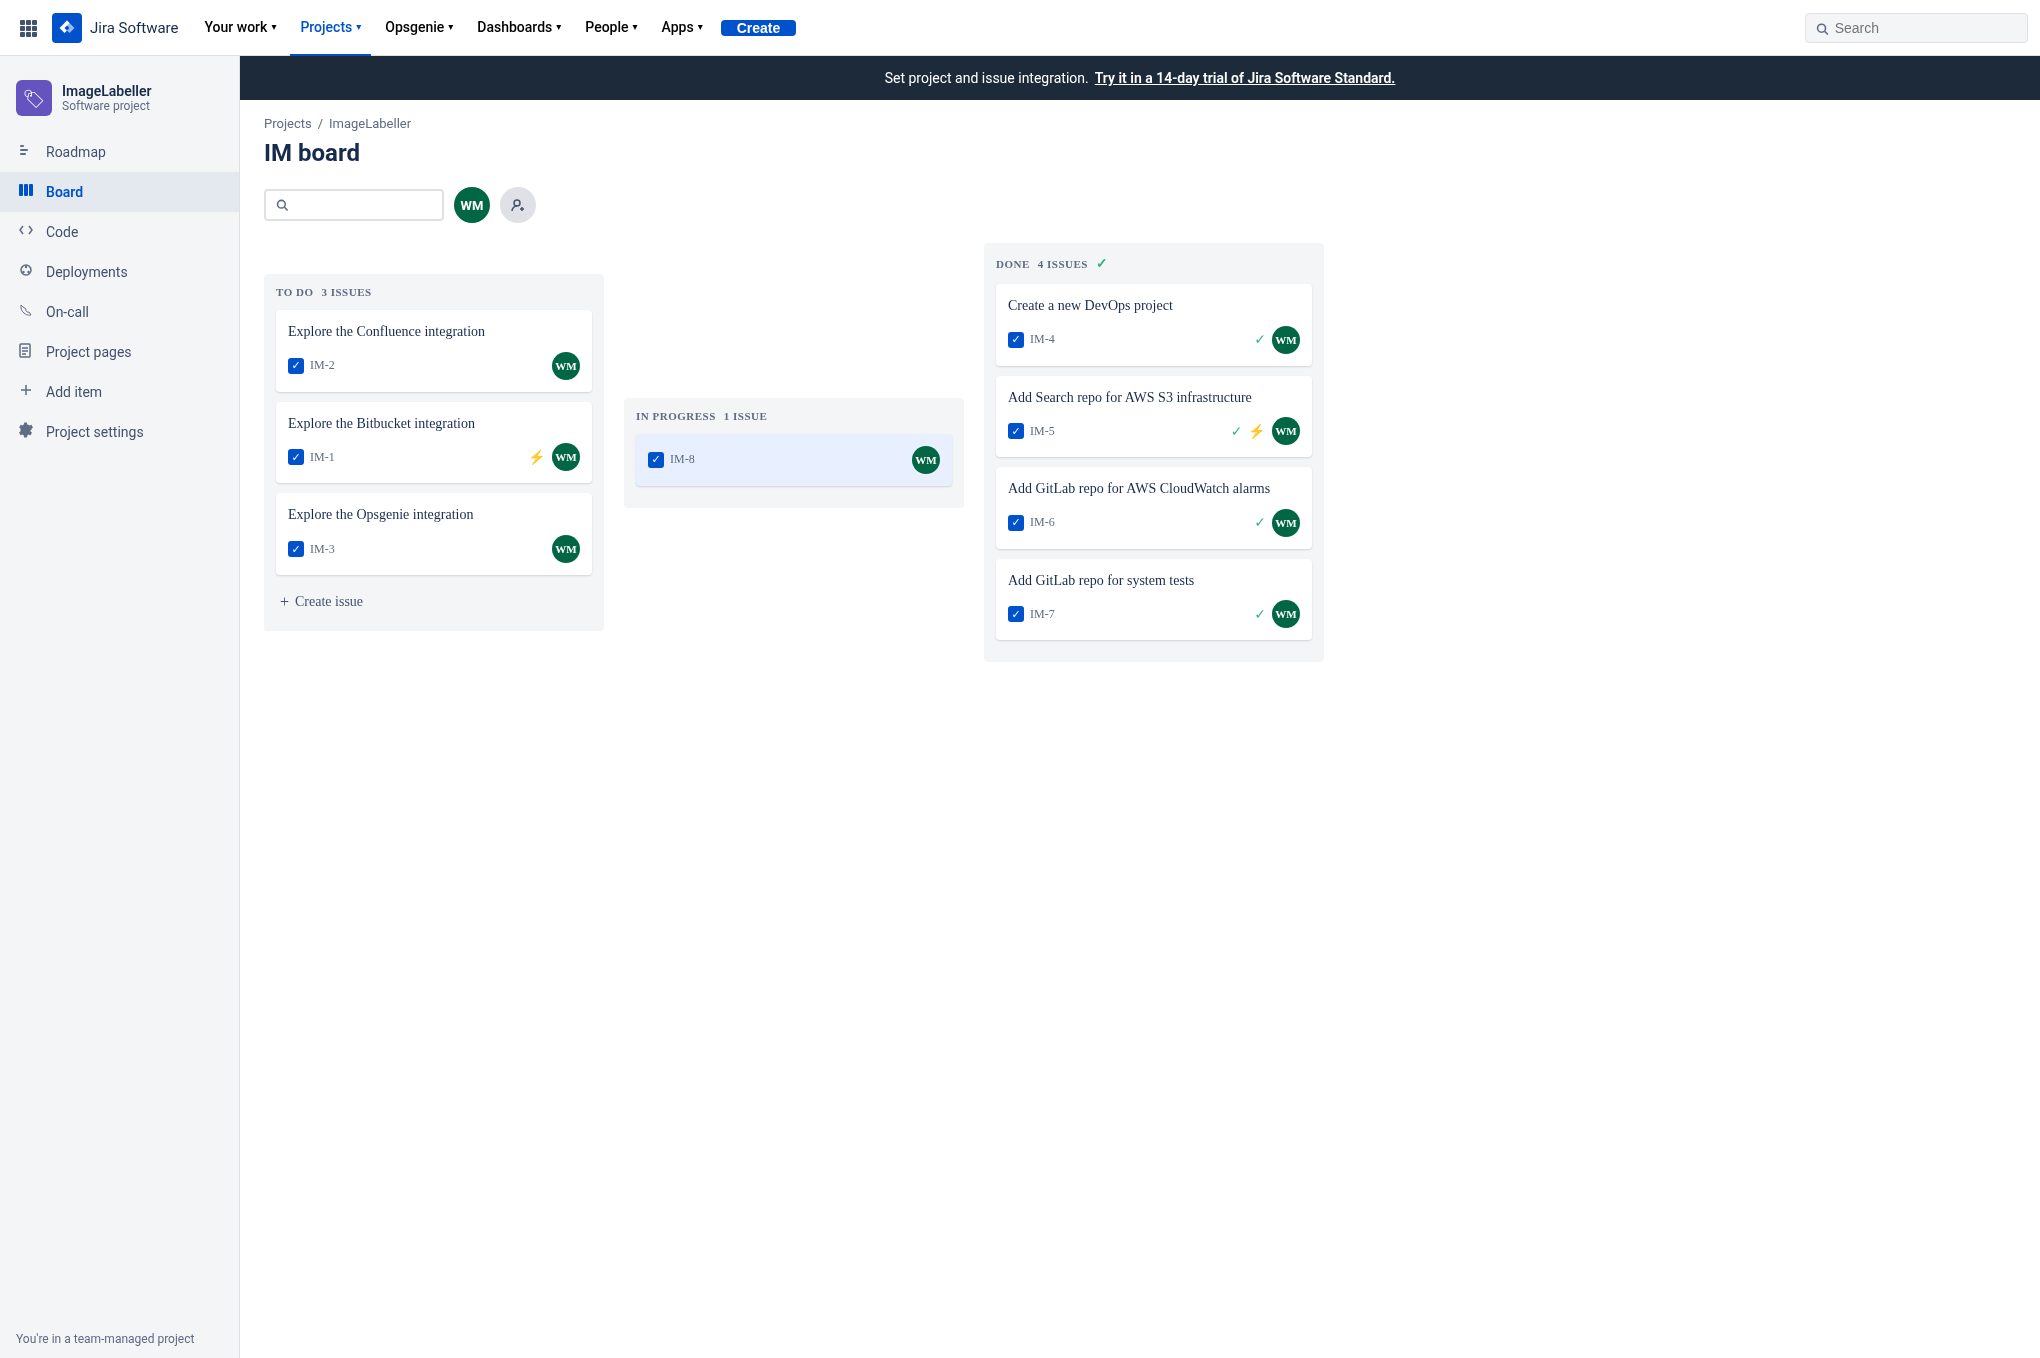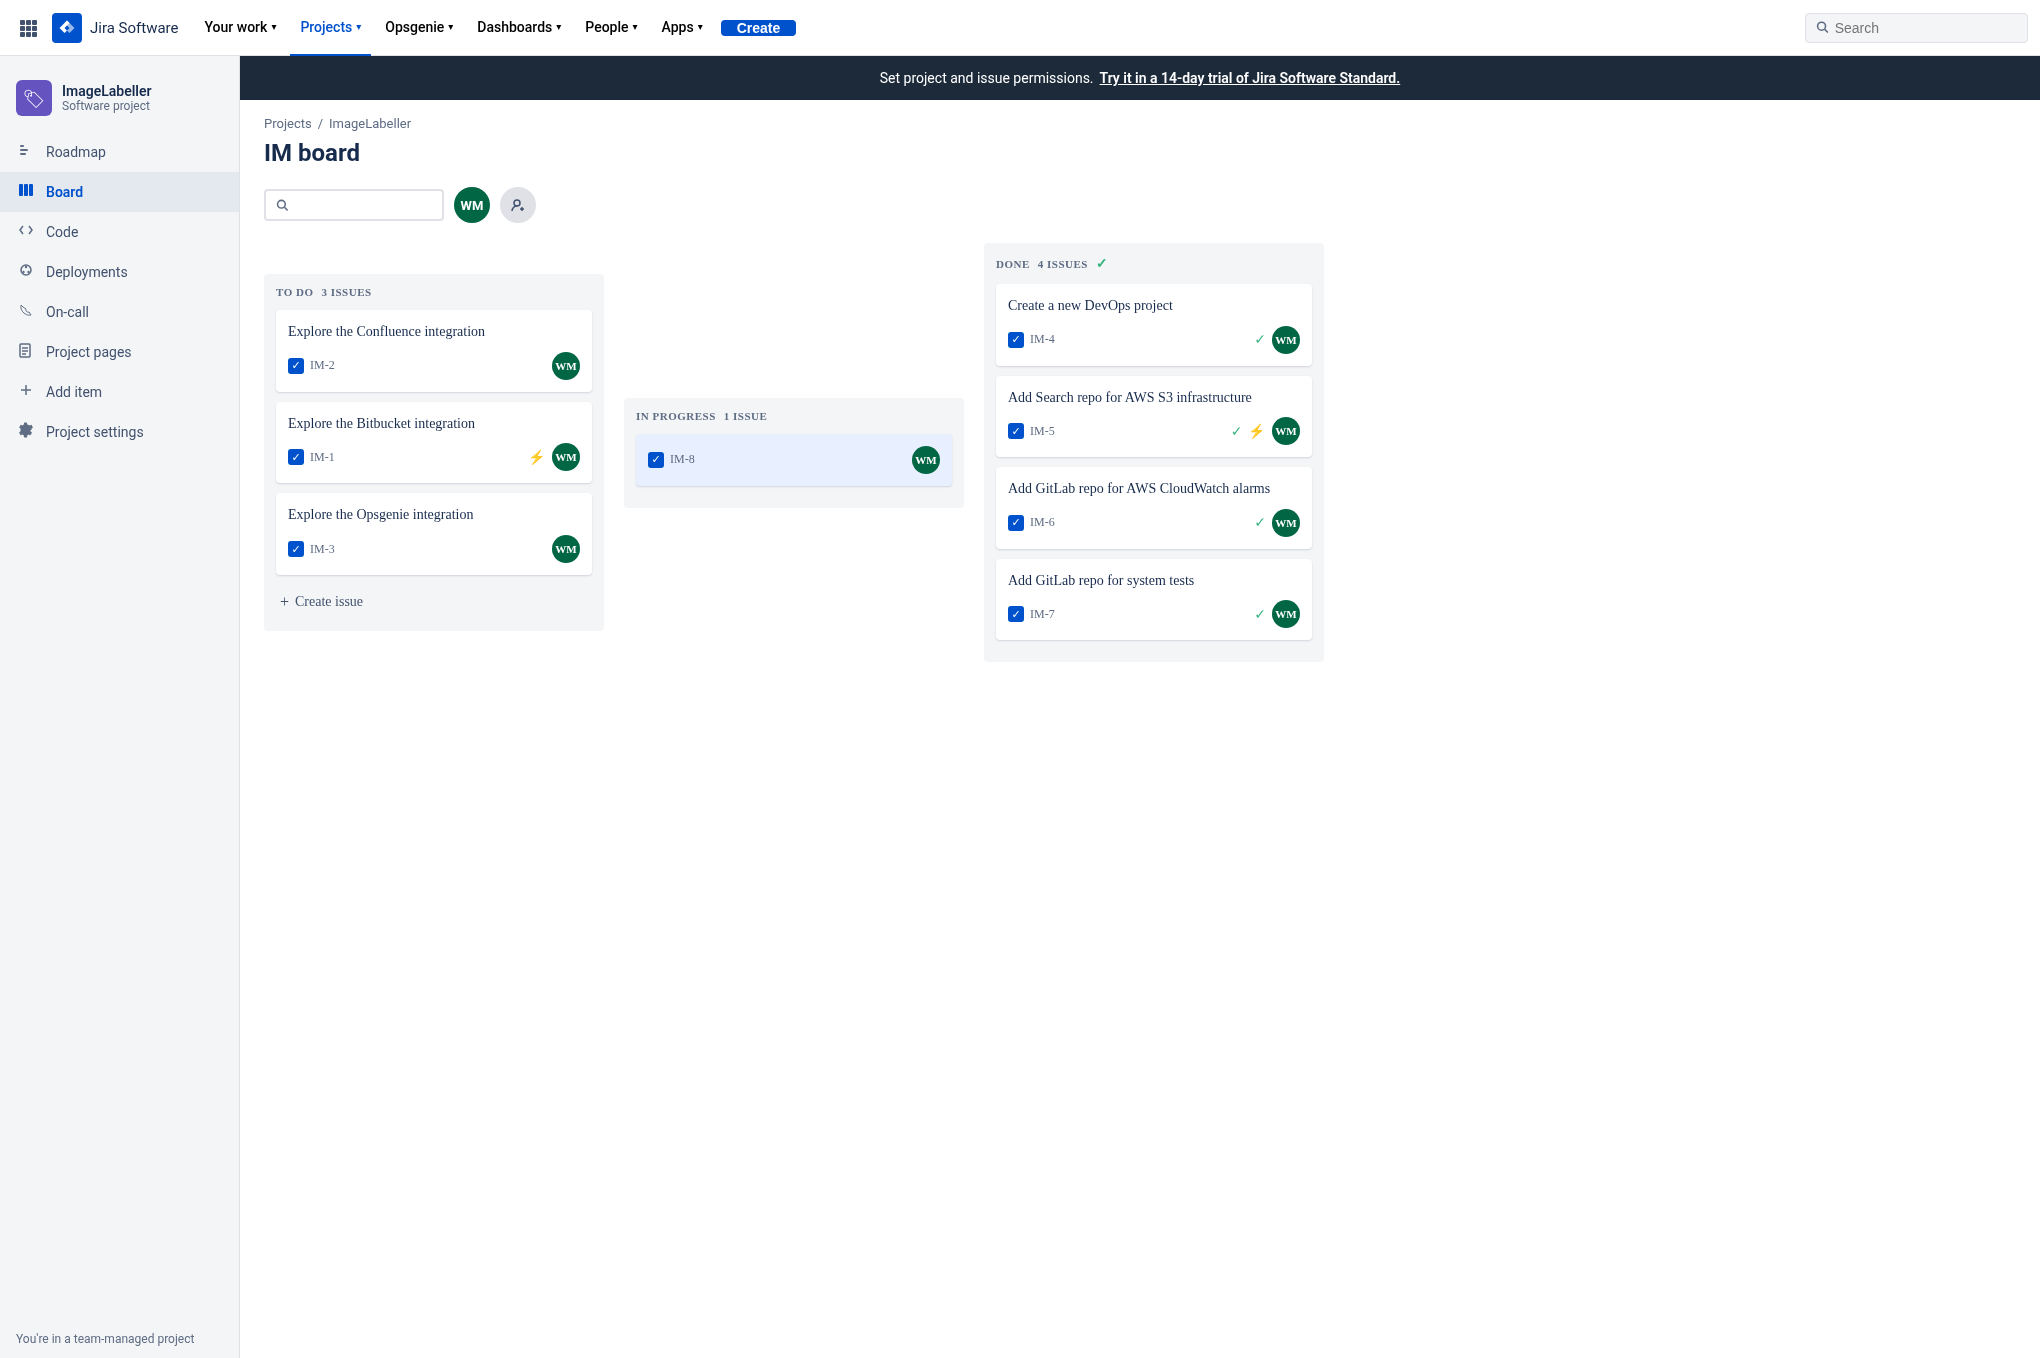--- a/index.html
+++ b/index.html
@@ -48,21 +48,21 @@
     .nav-item.active { color: #0052cc; border-bottom: 2px solid #0052cc; }
     .nav-item .chevron { font-size: 10px; }
     .create-btn {
       background: #0052cc; color: #fff;
       border: none; border-radius: 4px;
       padding: 0 16px; font-size: 14px; font-weight: 600;
       cursor: pointer; margin-left: 4px;
     }
     .topnav-right { margin-left: auto; display: flex; align-items: center; gap: 8px; }
     .search-box {
-      display: flex; align-items: flex-start;
+      display: flex; align-items: flex-end;
       border: 1px solid #dfe1e6; border-radius: 4px;
       padding: 6px 10px; gap: 6px;
       background: #f4f5f7; min-width: 140px;
       cursor: text;
     }
     .search-box input {
       border: none; background: transparent; outline: none;
       font-size: 14px; color: #172b4d; width: 100%;
     }
 
@@ -382,21 +382,21 @@
     </nav>
 
     <div class="sidebar-footer">
       <span>You're in a team-managed project</span>
     </div>
   </aside>
 
   <main class="main-content">
 
     <div class="banner">
-      <span>Set project and issue permissions.</span>
+      <span>Set project and issue integration.</span>
       <a>Try it in a 14-day trial of Jira Software Standard.</a>
     </div>
 
     <div class="page-content">
 
       <div class="breadcrumb">
         <a>Projects</a>
         <span class="breadcrumb-sep">/</span>
         <span>ImageLabeller</span>
       </div>

